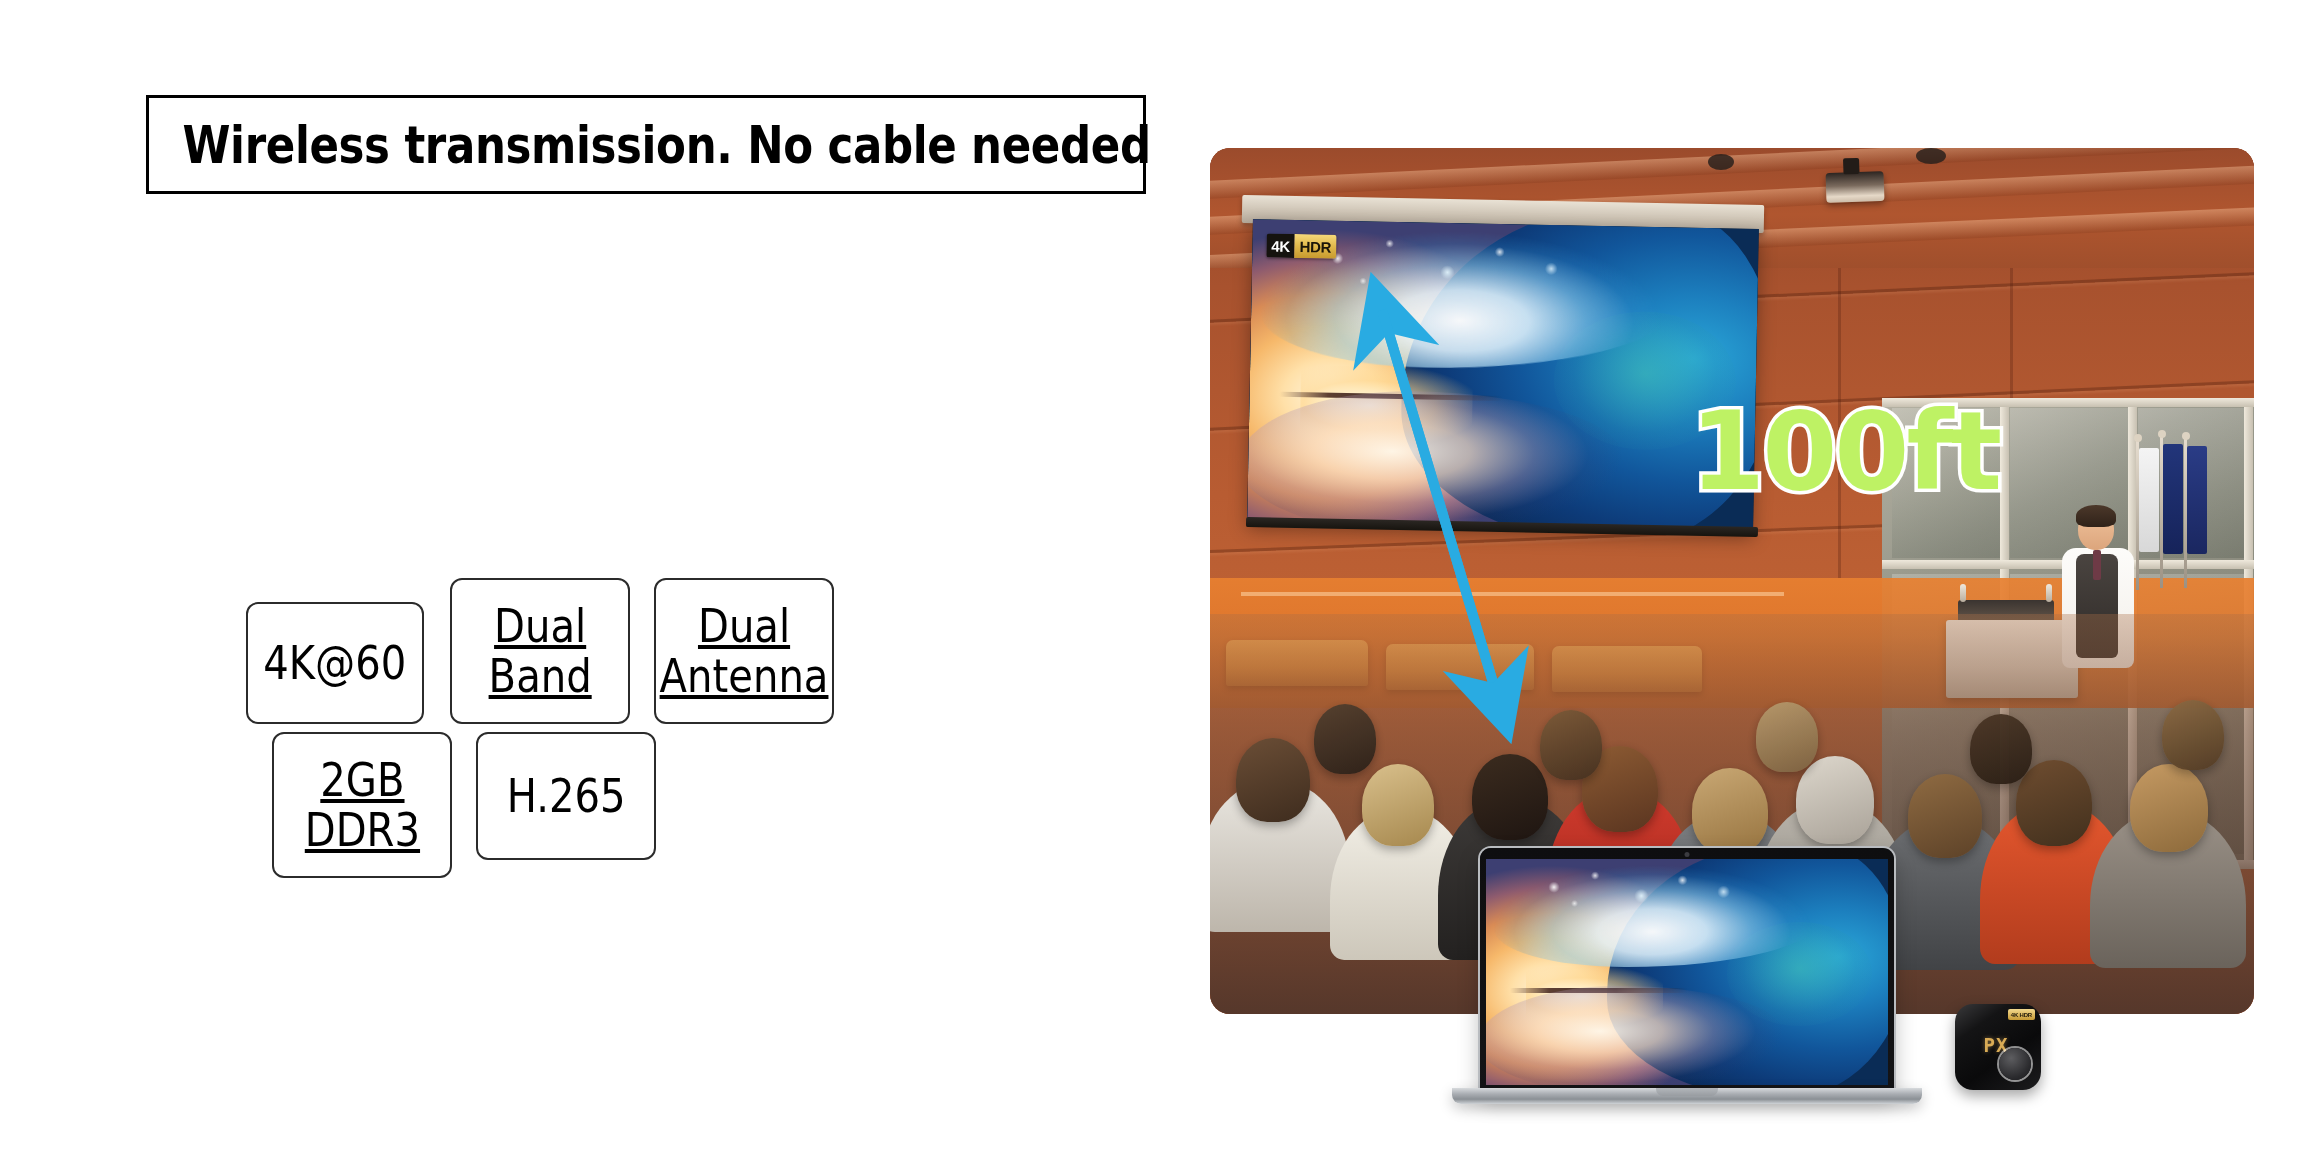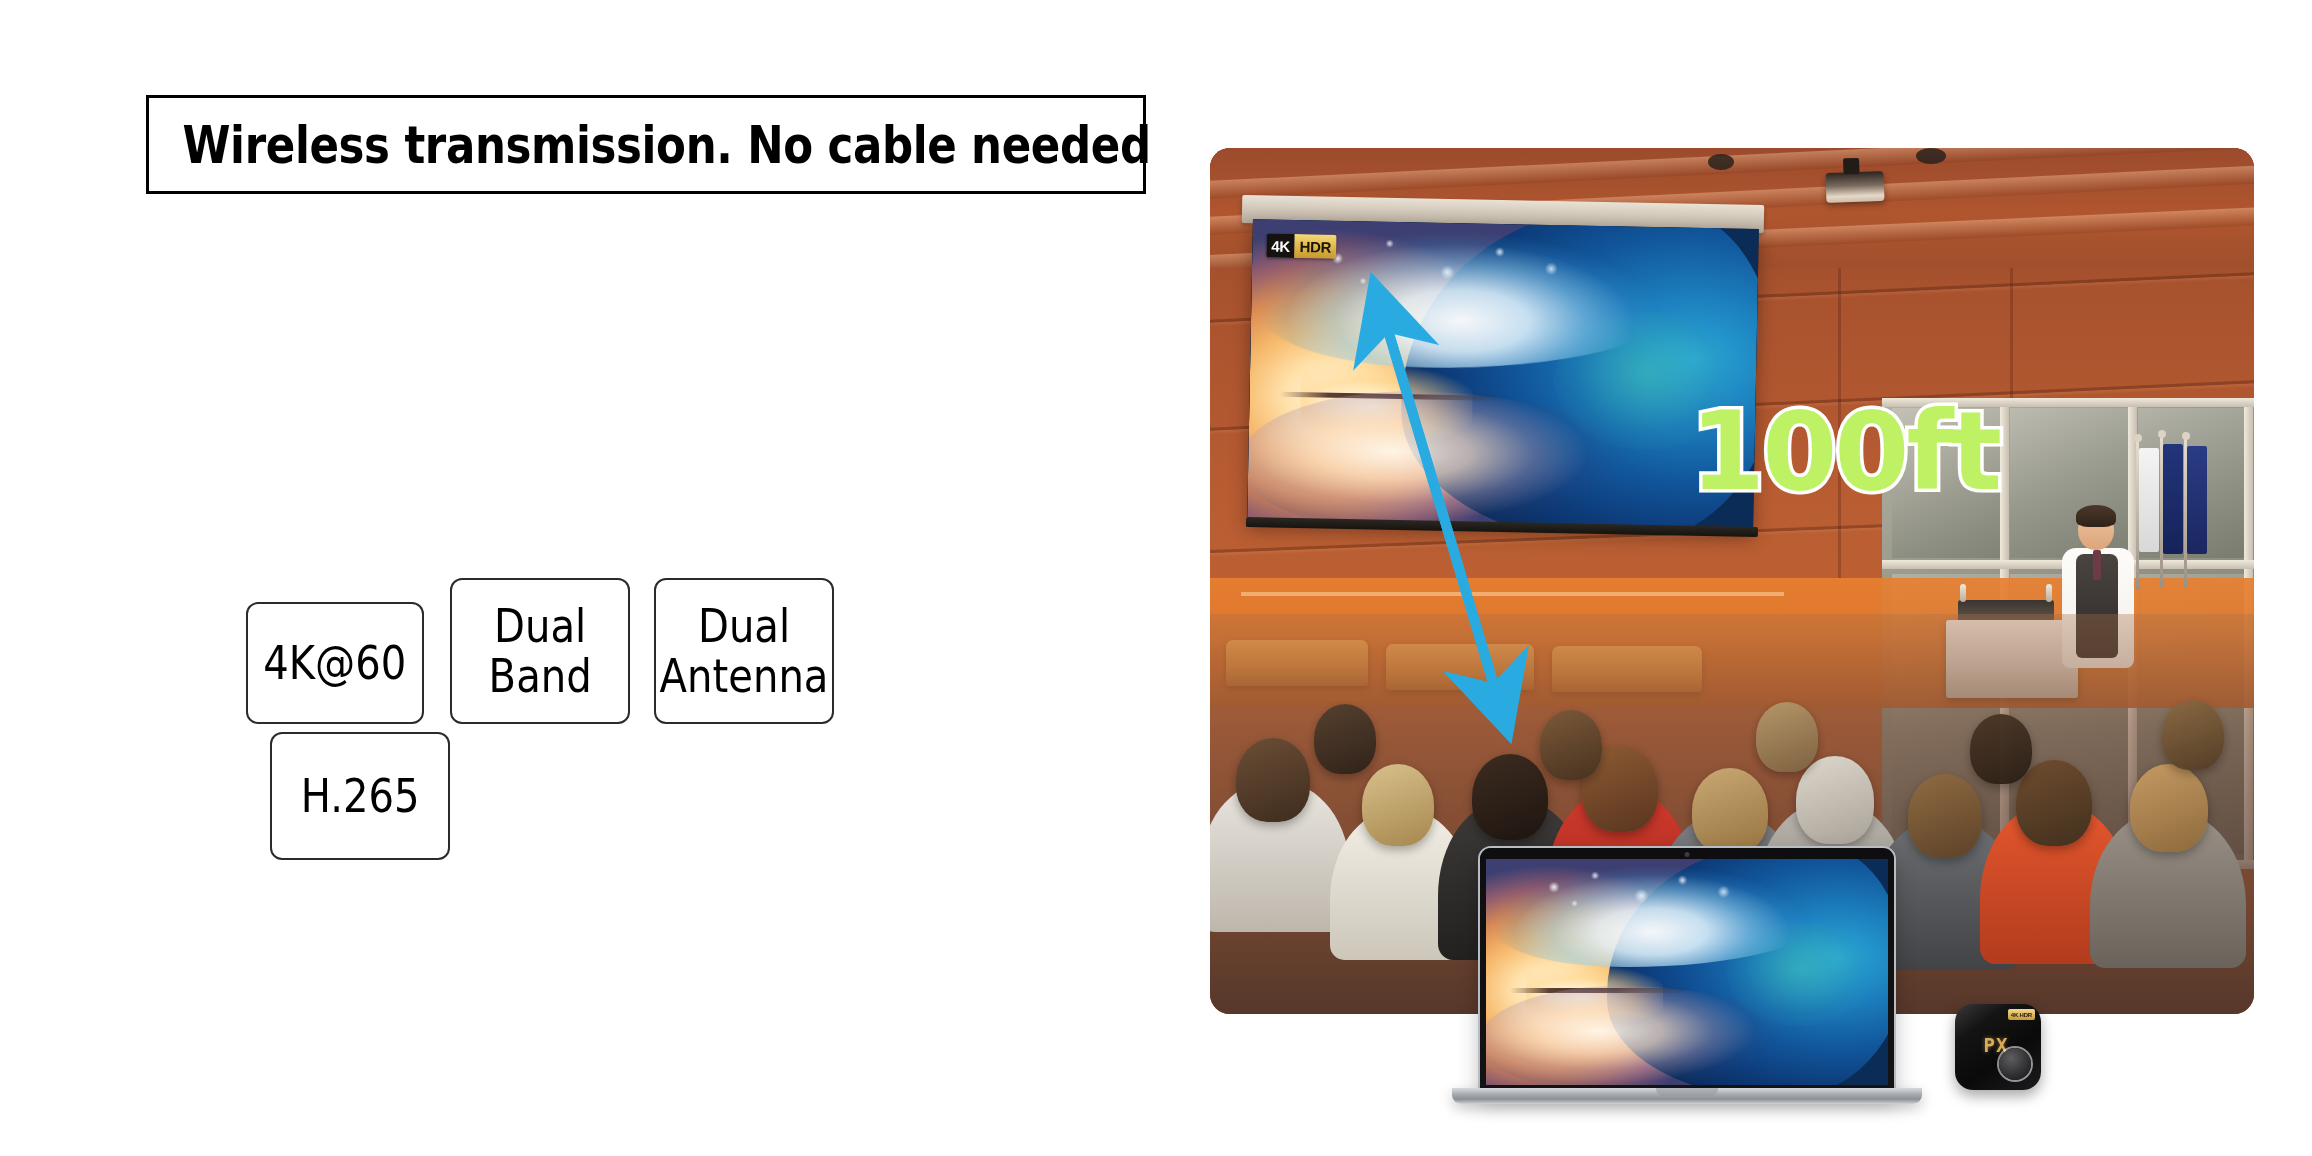--- a/index.html
+++ b/index.html
@@ -71,21 +71,21 @@
   .fbox span { display: block; transform: scaleX(0.97); }
 
   .fbox.b1 { width: 178px; height: 122px; margin-left: 0;  margin-top: 24px; }
   .fbox.b2 { width: 180px; height: 146px; margin-left: 26px; margin-top: 0; }
   .fbox.b3 { width: 180px; height: 146px; margin-left: 24px; margin-top: 0; }
 
   .fbox.b4 { width: 178px; height: 146px; margin-left: 0;  margin-top: 0; }
   .fbox.b5 { width: 180px; height: 146px; margin-left: 26px; margin-top: 0; }
   .fbox.b6 { width: 180px; height: 128px; margin-left: 24px; margin-top: 0; }
 
-  .fbox .two-line { line-height: 50px; }
+  .fbox .two-line { line-height: 50px; text-decoration: underline; }
 
   
   .photo {
     position: absolute;
     left: 1210px; top: 148px;
     width: 1044px; height: 866px;
     border-radius: 20px;
     overflow: hidden;
     background: #8d4527;
   }
@@ -434,20 +434,26 @@
           </div>
         </div>
         <div class="fbox b3">
           <div class="two-line">
             <span>Dual</span>
             <span>Antenna</span>
           </div>
         </div>
       </div>
       <div class="feature-row row2">
+        <div class="fbox b5">
+          <div class="two-line">
+            <span>2GB</span>
+            <span>DDR3</span>
+          </div>
+        </div>
         <div class="fbox b6">
           <span>H.265</span>
         </div>
       </div>
     </div>
   </div>
 
   <div class="photo">
 
     <div class="wall"></div>

